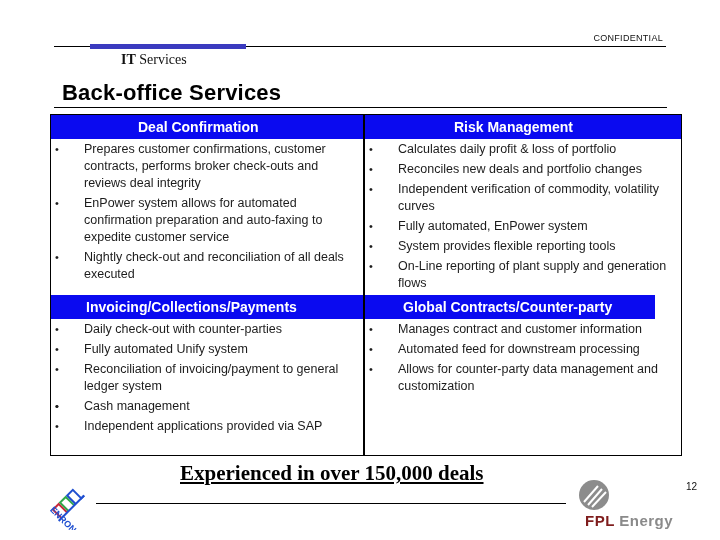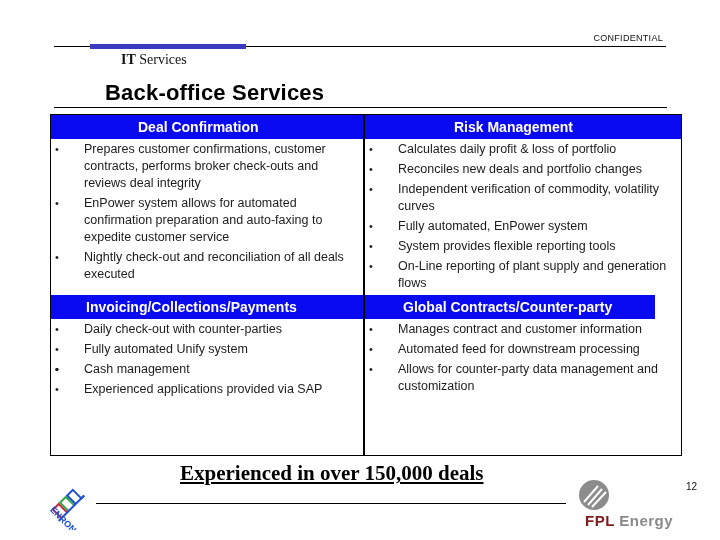--- a/index.html
+++ b/index.html
@@ -16,21 +16,20 @@
     .top-rule-right { left: 245px; top: 46px; width: 421px; height: 1px; background: #000; }
     .accent-bar { left: 90px; top: 44px; width: 156px; height: 5px; background: #3b3bbf; }
     .section-label {
       left: 121px; top: 52px; font-family: "Liberation Serif", serif;
       font-size: 14px; color: #111;
     }
     .section-label b { font-weight: bold; }
     .page-title {
       left: 62px; top: 80px; font-size: 22px; font-weight: bold; color: #000;
       letter-spacing: 0.2px;
-      margin-left: 43px;
     }
     .title-rule { left: 54px; top: 107px; width: 613px; height: 1px; background: #000; }
 
     .grid {
       left: 50px; top: 114px; width: 632px; height: 342px;
       border: 1px solid #000; box-sizing: border-box;
     }
     .divider { left: 363px; top: 114px; width: 2px; height: 342px; background: #000; }
 
     .hdr {
@@ -94,24 +93,24 @@
   <li><span class="bullet">•</span><span>System provides flexible reporting tools</span></li>
   <li><span class="bullet">•</span><span>On-Line reporting of plant supply and generation flows</span></li>
 </ul>
 
 <div class="hdr" style="left:51px; top:295px; width:312px;">
   <span style="left:35px;">Invoicing/Collections/Payments</span>
 </div>
 <ul class="list" style="left:51px; top:321px; width:310px;">
   <li><span class="bullet">•</span><span>Daily check-out with counter-parties</span></li>
   <li><span class="bullet">•</span><span>Fully automated Unify system</span></li>
-  <li><span class="bullet">•</span></li>
+  <li><span class="bullet">•</span><span>Reconciliation of invoicing/payment to general ledger system</span></li>
   <li><span class="bullet">•</span></li>
   <li><span class="bullet">•</span><span>Cash management</span></li>
-  <li><span class="bullet">•</span><span>Experienced applications provided via SAP</span></li>
+  <li><span class="bullet">•</span><span>Independent applications provided via SAP</span></li>
 </ul>
 
 <div class="hdr" style="left:365px; top:295px; width:290px;">
   <span style="left:38px;">Global Contracts/Counter-party</span>
 </div>
 <ul class="list" style="left:365px; top:321px; width:316px;">
   <li><span class="bullet">•</span><span>Manages contract and customer information</span></li>
   <li><span class="bullet">•</span><span>Automated feed for downstream processing</span></li>
   <li><span class="bullet">•</span><span>Allows for counter-party data management and customization</span></li>
 </ul>

